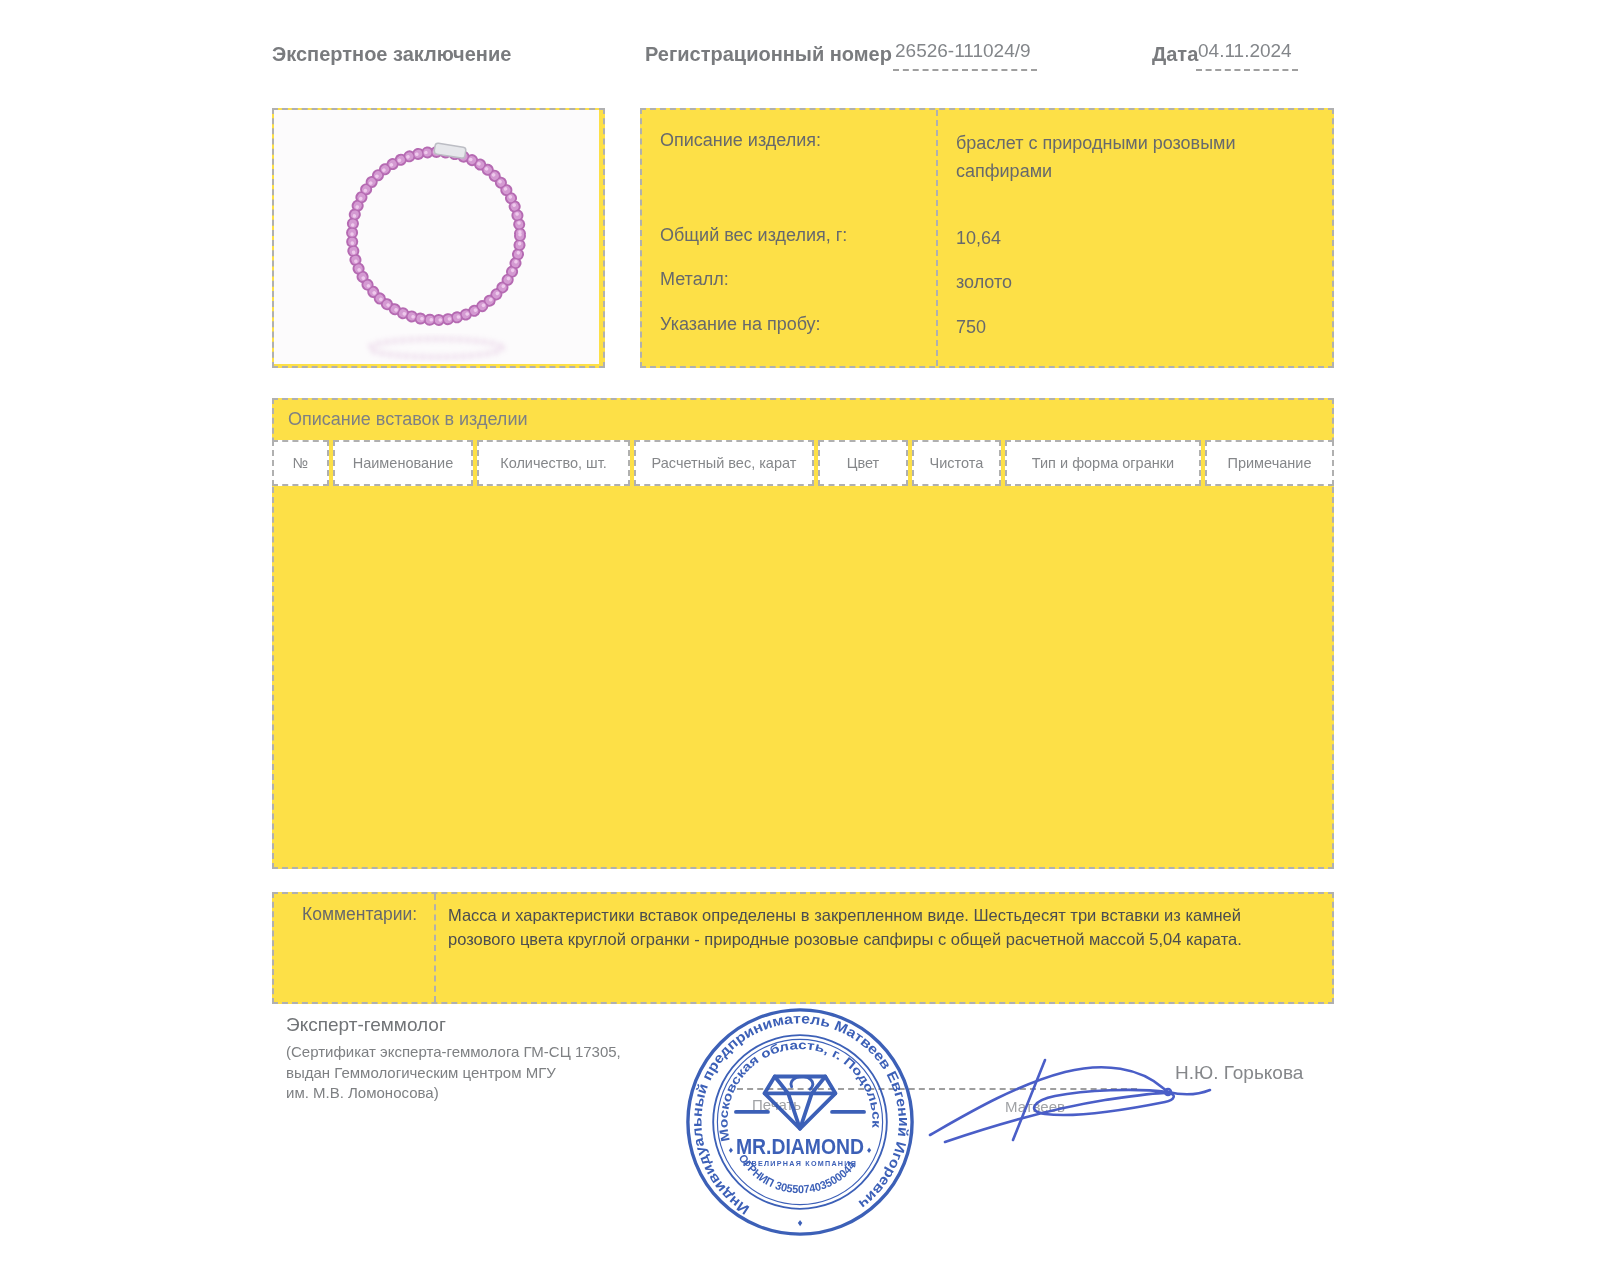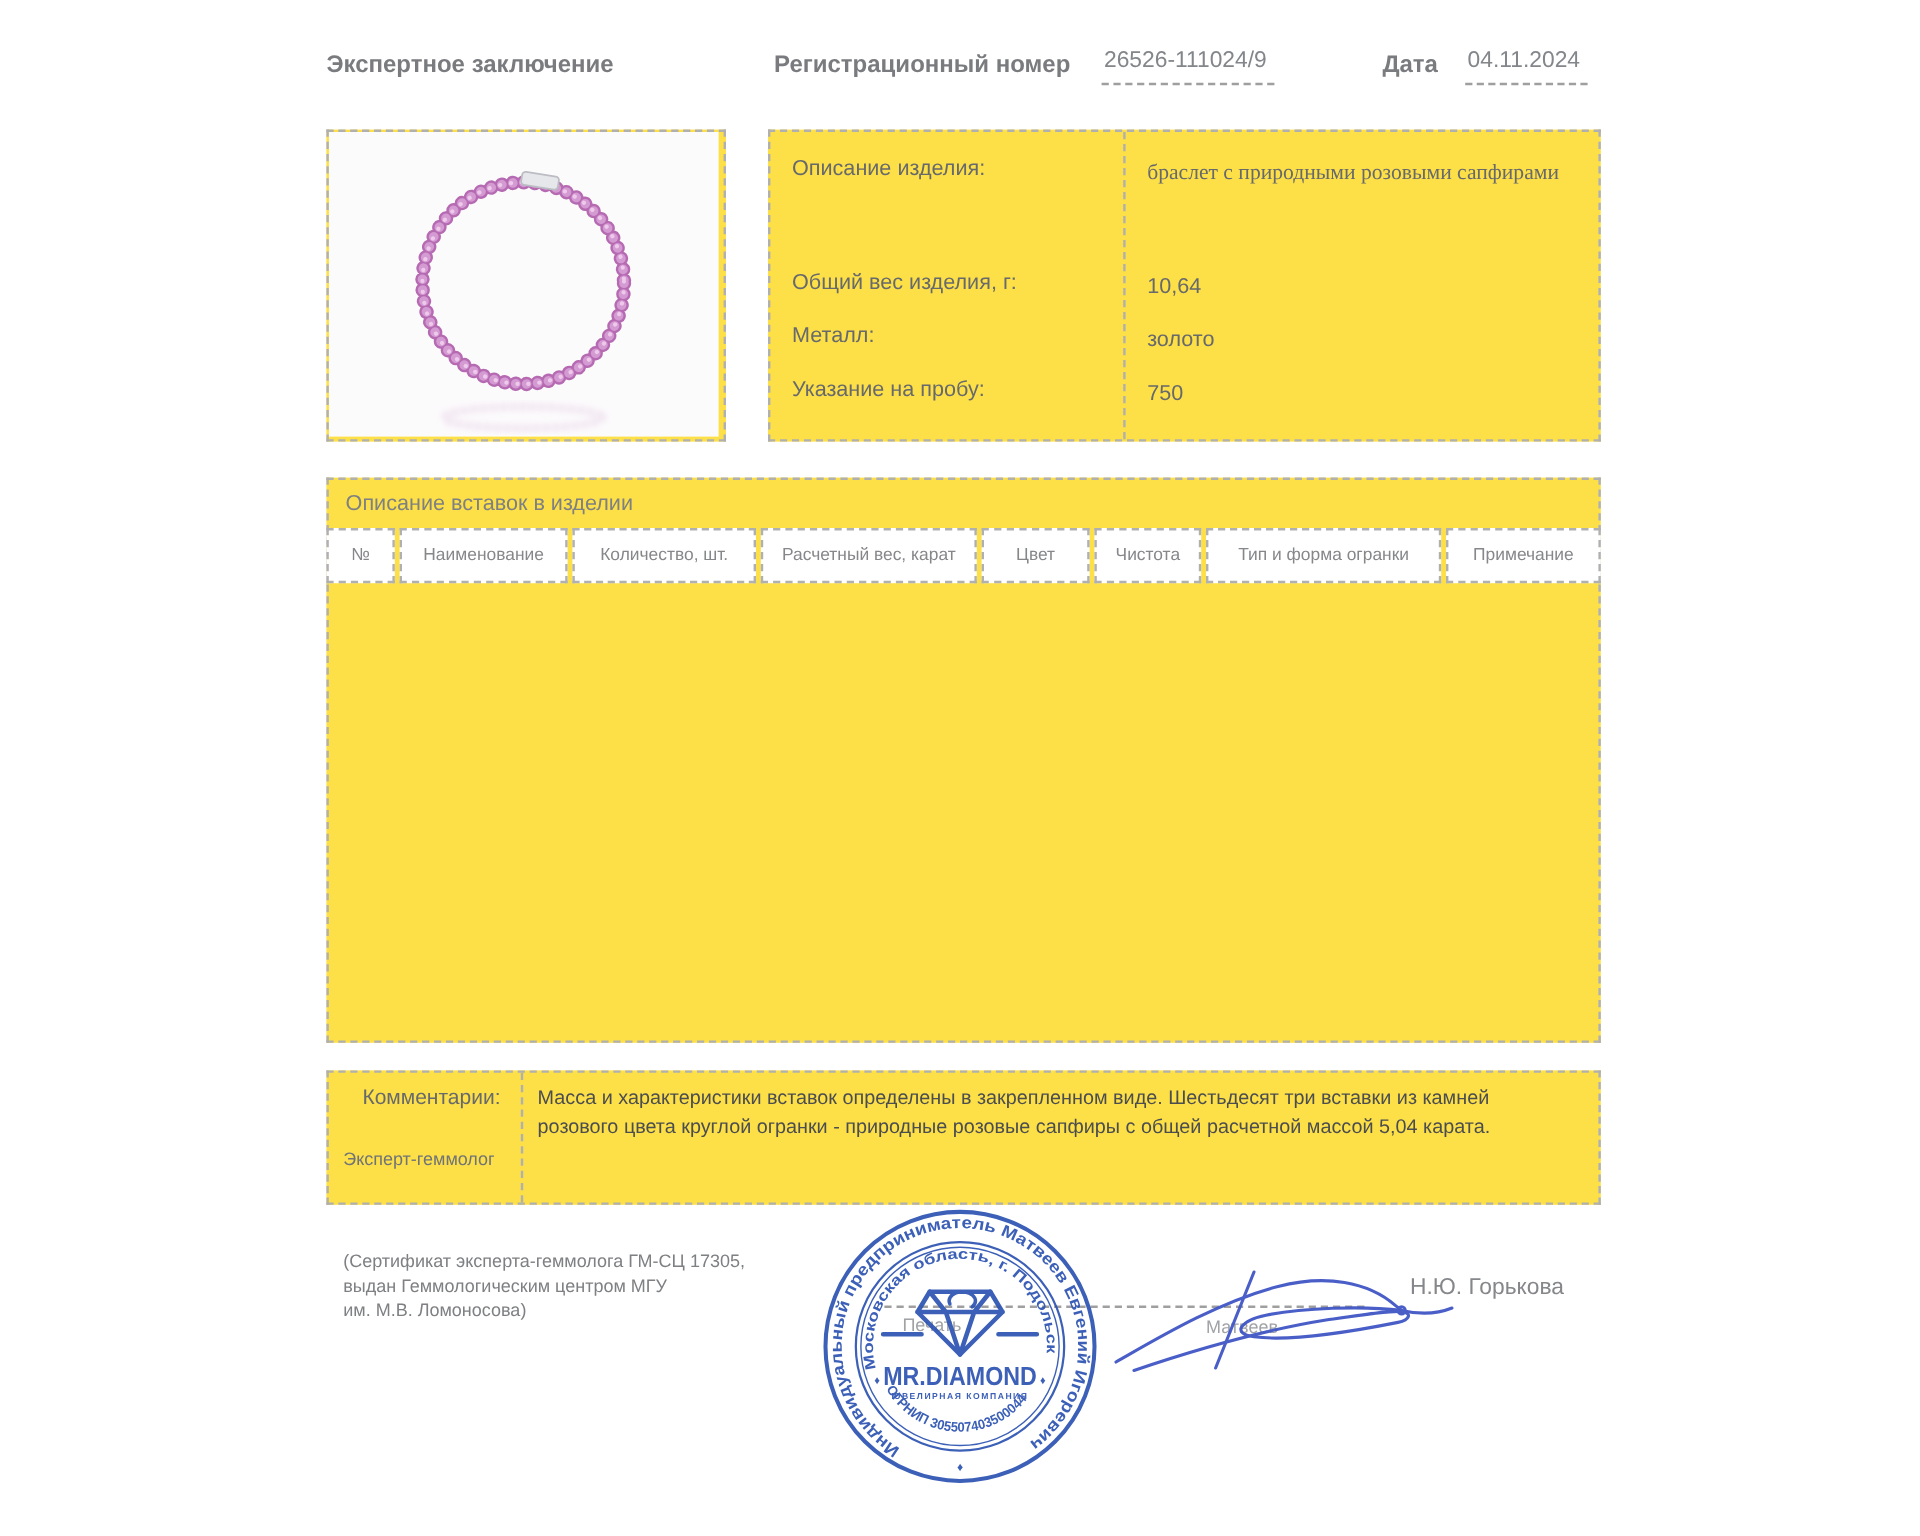--- a/index.html
+++ b/index.html
@@ -3,21 +3,21 @@
 <meta charset="utf-8">
 <style>
   html,body{margin:0;padding:0;background:#fff;}
   .page{position:relative;width:1600px;height:1280px;background:#fff;overflow:hidden;
         font-family:"Liberation Sans",sans-serif;}
   .abs{position:absolute;}
 
   
   .hdr-bold{font-size:20px;font-weight:bold;color:#797b7e;white-space:nowrap;}
   .hdr-value{font-size:19px;color:#83868a;white-space:nowrap;
-             border-bottom:2px dashed #9f9f9f;padding:0 6px 7px 2px;margin-left:25px;}
+             border-bottom:2px dashed #9f9f9f;padding:0 6px 7px 2px;}
 
   
   .dash-box{border:2px dashed #b0b0b0;box-sizing:border-box;background:#fde047;}
 
   .photo-box{left:272px;top:108px;width:333px;height:260px;}
 
   .details-box{left:640px;top:108px;width:694px;height:260px;}
   .details-div{position:absolute;left:294px;top:0;bottom:0;width:0;border-left:2px dashed #b0b0b0;}
   .d-label{position:absolute;left:18px;font-size:18px;color:#67696c;white-space:nowrap;}
   .d-value{position:absolute;left:314px;font-size:18px;color:#67696c;width:345px;line-height:1.55;}
@@ -29,21 +29,21 @@
       align-items:center;justify-content:center;font-size:14.5px;color:#85878a;
       background:#fff;white-space:nowrap;overflow:hidden;}
   .tbody{position:absolute;left:0;right:0;top:86px;bottom:0;}
 
   .comments-box{left:272px;top:892px;width:1062px;height:112px;}
   .comments-div{position:absolute;left:160px;top:0;bottom:0;width:0;border-left:2px dashed #b0b0b0;}
   .c-label{position:absolute;left:28px;top:10px;font-size:17.5px;color:#67696c;}
   .c-text{position:absolute;left:174px;top:9px;width:858px;font-size:16.5px;line-height:1.47;color:#4b4d50;}
 
   
-  .role{left:286px;top:958px;font-size:15px;color:#717477;}
+  .role{left:286px;top:1014px;font-size:19px;color:#717477;}
   .cert{left:286px;top:1042px;font-size:15px;line-height:1.38;color:#7e8083;}
   .sig-line{left:737px;top:1088px;width:400px;height:0;border-top:2px dashed #9f9f9f;}
   .caption{font-size:15px;color:#a0a2a5;}
   .seal-caption{left:752px;top:1096px;}
   .sig-caption{left:1005px;top:1098px;}
   .expert-name{left:1175px;top:1062px;font-size:19px;color:#85878a;white-space:nowrap;text-align:center;}
 
   .stamp{left:682px;top:1004px;width:236px;height:236px;opacity:.93;}
   .stamp text{font-family:"Liberation Sans",sans-serif;font-weight:bold;}
   .signature{left:925px;top:1030px;width:295px;height:115px;}
@@ -75,21 +75,21 @@
         <g transform="rotate(9 162 126)">
           <rect x="147" y="34" width="31" height="11" rx="3" fill="#e6e7eb" stroke="#bcbdc4" stroke-width="1.5"></rect>
         </g>
       </g>
     </svg>
   </div>
 
   <div class="abs dash-box details-box">
     <div class="details-div"></div>
     <div class="d-label" style="top:20px;">Описание изделия:</div>
-    <div class="d-value" style="top:20px;font-family:Liberation Serif, serif;">браслет с природными розовыми сапфирами</div>
+    <div class="d-value" style="top:20px;">браслет с природными розовыми сапфирами</div>
     <div class="d-label" style="top:115px;">Общий вес изделия, г:</div>
     <div class="d-value" style="top:115px;">10,64</div>
     <div class="d-label" style="top:159px;">Металл:</div>
     <div class="d-value" style="top:159px;">золото</div>
     <div class="d-label" style="top:204px;">Указание на пробу:</div>
     <div class="d-value" style="top:204px;">750</div>
   </div>
 
   <div class="abs dash-box table-box">
     <div class="table-title">Описание вставок в изделии</div>

